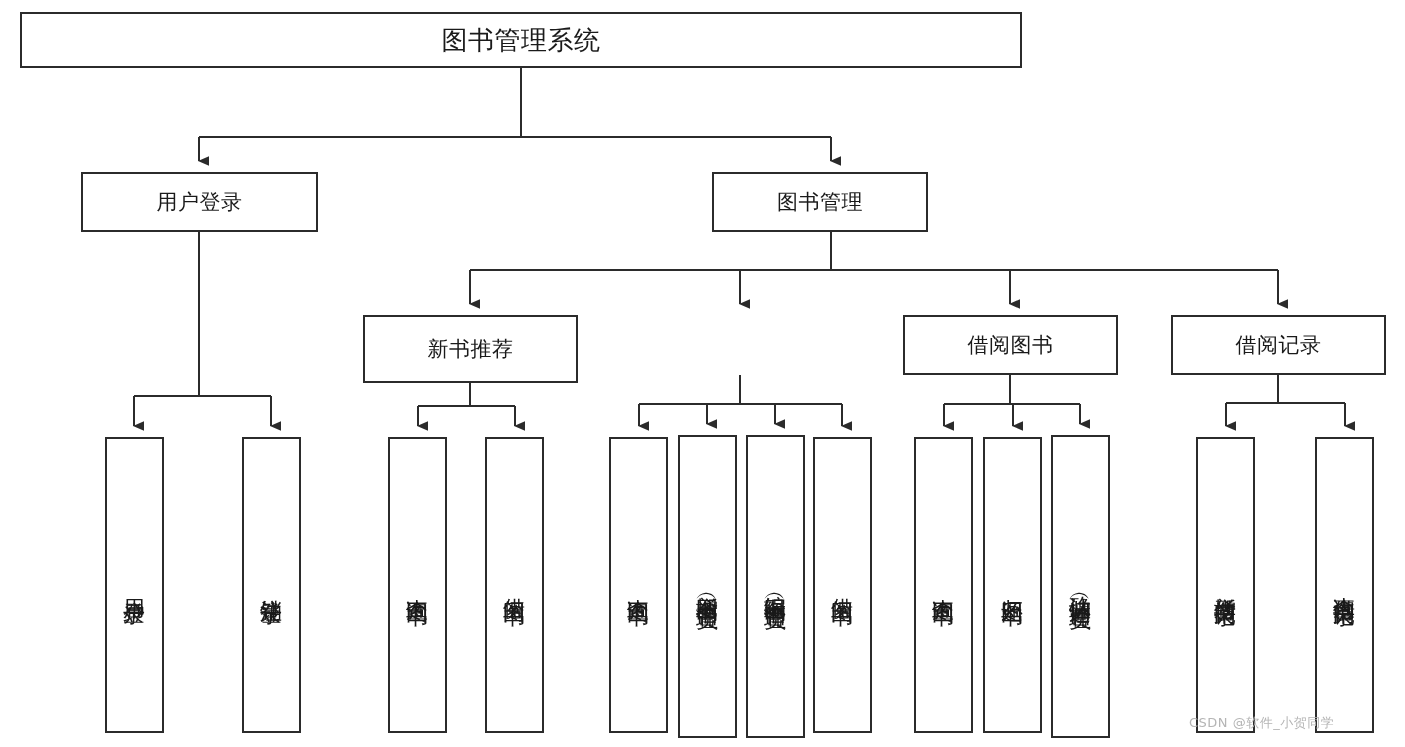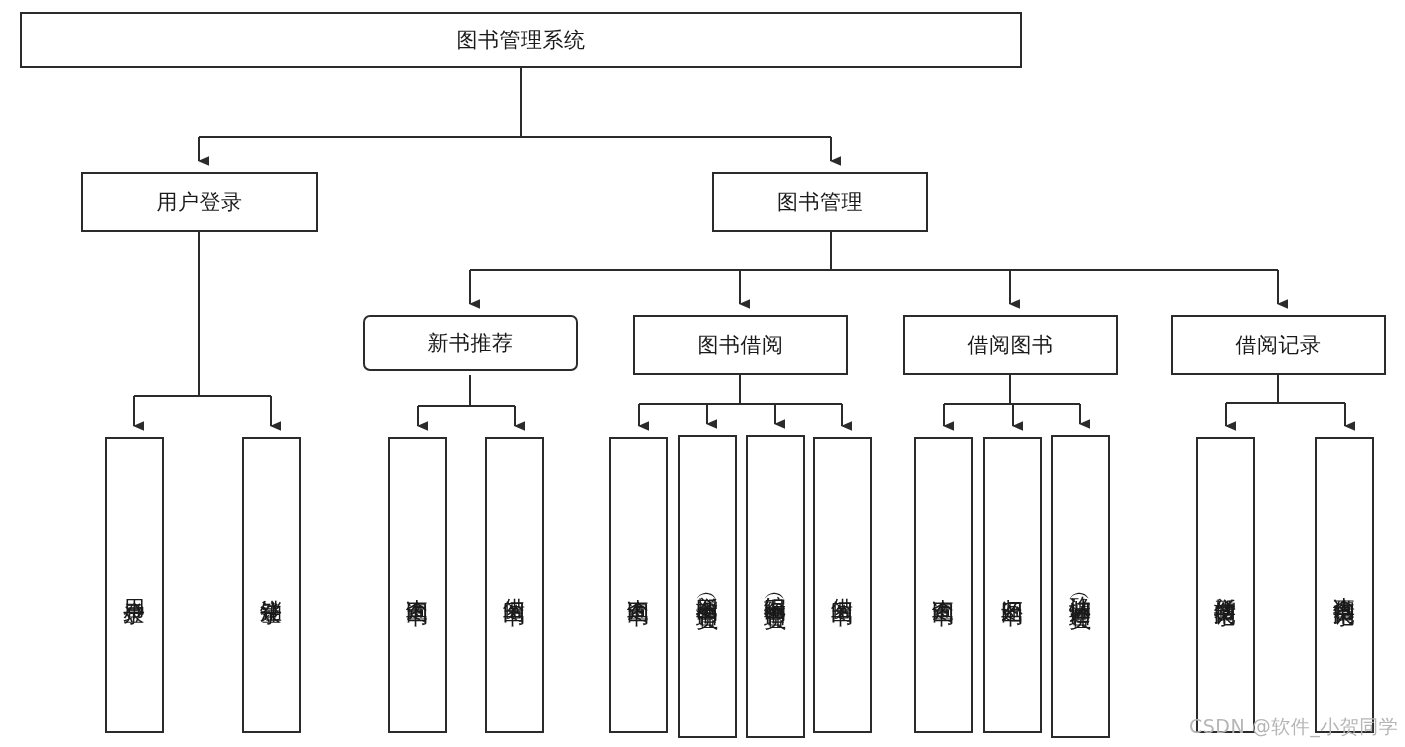--- a/index.html
+++ b/index.html
@@ -42,39 +42,39 @@
     text-align: center;
     line-height: 1.18;
     white-space: nowrap;
   }
   
   .node.horiz .node-label {
     font-size: 21px;
     letter-spacing: 0.5px;
   }
   .node.root .node-label {
-    font-size: 21px;
+    font-size: 26px;
   }
   
   .node.vert {
     align-items: center;
     justify-content: center;
   }
   .node.vert .node-label {
     writing-mode: vertical-rl;
     text-orientation: upright;
     font-size: 22px;
     line-height: 1.05;
     letter-spacing: 2px;
     white-space: normal;
     max-height: 100%;
   }
   .watermark {
     position: absolute;
-    font-size: 19px;
+    font-size: 13px;
     color: #b5b5b5;
     letter-spacing: 0.5px;
     white-space: nowrap;
     z-index: 5;
     font-family: "DejaVu Sans", "Liberation Sans", sans-serif;
   }
 </style>
 </head>
 <body>
 
@@ -134,25 +134,22 @@
     <span class="node-label">图书管理系统</span>
   </div>
 
   <div class="node horiz" style="left:81px; top:172px; width:237px; height:60px;">
     <span class="node-label">用户登录</span>
   </div>
   <div class="node horiz" style="left:712px; top:172px; width:216px; height:60px;">
     <span class="node-label">图书管理</span>
   </div>
 
-  <div class="node horiz" style="left:363px; top:315px; width:215px; height:56px;border-radius:7px;">
+  <div class="node horiz" style="left:363px; top:315px; width:215px; height:68px;">
     <span class="node-label">新书推荐</span>
-  </div>
-  <div class="node horiz" style="left:633px; top:315px; width:215px; height:60px;">
-    <span class="node-label">图书借阅</span>
   </div>
   <div class="node horiz" style="left:903px; top:315px; width:215px; height:60px;">
     <span class="node-label">借阅图书</span>
   </div>
   <div class="node horiz" style="left:1171px; top:315px; width:215px; height:60px;">
     <span class="node-label">借阅记录</span>
   </div>
 
   <div class="node vert" style="left:105px; top:437px; width:59px; height:296px;">
     <span class="node-label">用户登录</span>

